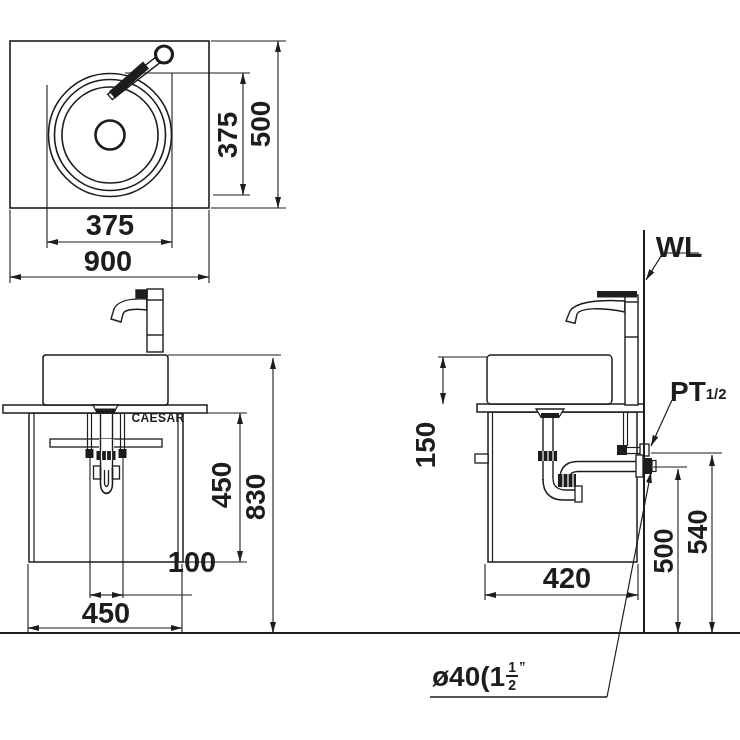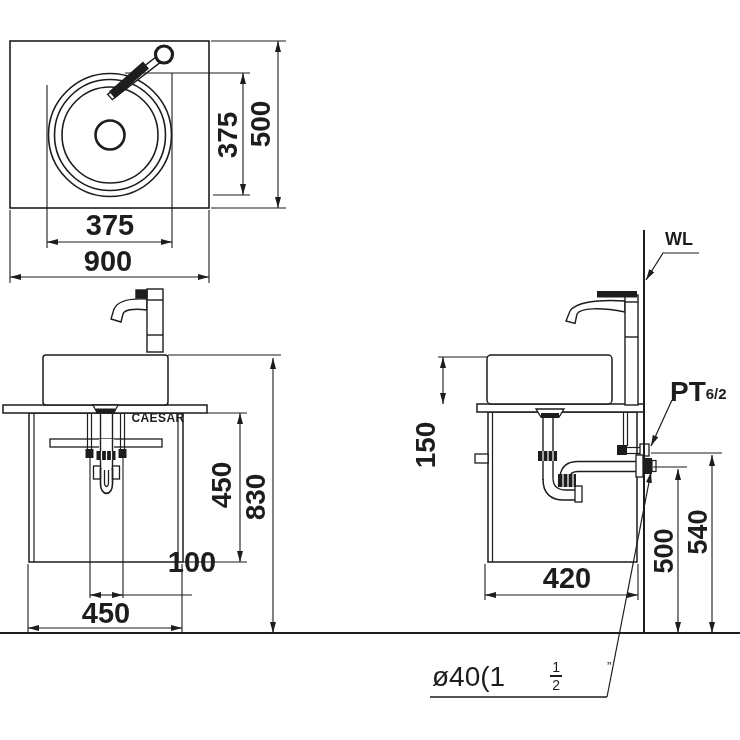--- a/index.html
+++ b/index.html
@@ -6,31 +6,31 @@
   .stage{
     position:relative;width:740px;height:740px;background:#ffffff;overflow:hidden;
     font-family:"Liberation Sans", sans-serif;color:#1d1d1d;
   }
   .stage svg{position:absolute;left:0;top:0;}
   .lbl{
     position:absolute;font-weight:bold;font-size:29px;line-height:1;
     white-space:nowrap;transform:translate(-50%,-50%);letter-spacing:0px;color:#1d1d1d;
   }
   .rot{transform:translate(-50%,-50%) rotate(-90deg);}
-  .wl{font-size:18px;}
+  .wl{font-size:30px;margin-top:8px;}
   .brand{font-size:12px;letter-spacing:.4px;}
   .ptlbl{
     position:absolute;left:670px;top:378px;transform:none;
     font-weight:bold;line-height:1;white-space:nowrap;
   }
   .ptlbl .pt{font-size:28px;}
   .ptlbl .ptsize{font-size:15px;vertical-align:2px;}
   .pvclbl{
     position:absolute;left:432px;top:659px;display:flex;align-items:flex-start;
-    font-weight:normal;line-height:1;white-space:nowrap;gap:44px;
+    font-weight:bold;line-height:1;white-space:nowrap;
   }
   .pvclbl .big{font-size:28px;line-height:36px;}
   .pvclbl .frac{display:inline-flex;flex-direction:column;align-items:center;margin:1px 1px 0 1px;}
   .pvclbl .frac .num{font-size:14px;padding:0 2px 1px 2px;border-bottom:2px solid #1d1d1d;}
   .pvclbl .frac .den{font-size:14px;padding-top:1px;}
   .pvclbl .quote{font-size:13px;margin-top:1px;}
 </style>
 </head>
 <body>
 
@@ -256,21 +256,21 @@
 <div class="lbl brand" style="left:158px;top:418px;">CAESAR</div>
 
 <div class="lbl rot" style="left:426px;top:445px;font-size:28px;">150</div>
 <div class="lbl" style="left:567px;top:578px;">420</div>
 <div class="lbl rot" style="left:664px;top:551px;font-size:27px;">500</div>
 <div class="lbl rot" style="left:698px;top:532px;font-size:27px;">540</div>
 
 <div class="lbl wl" style="left:679px;top:239px;">WL</div>
 
 <div class="ptlbl">
-  <span class="pt">PT</span><span class="ptsize">6/2</span>
+  <span class="pt">PT</span><span class="ptsize">1/2</span>
 </div>
 
 <div class="pvclbl">
   <span class="big">ø40(1</span>
   <span class="frac">
     <span class="num">1</span>
     <span class="den">2</span>
   </span>
   <span class="quote">”</span>
 </div>

